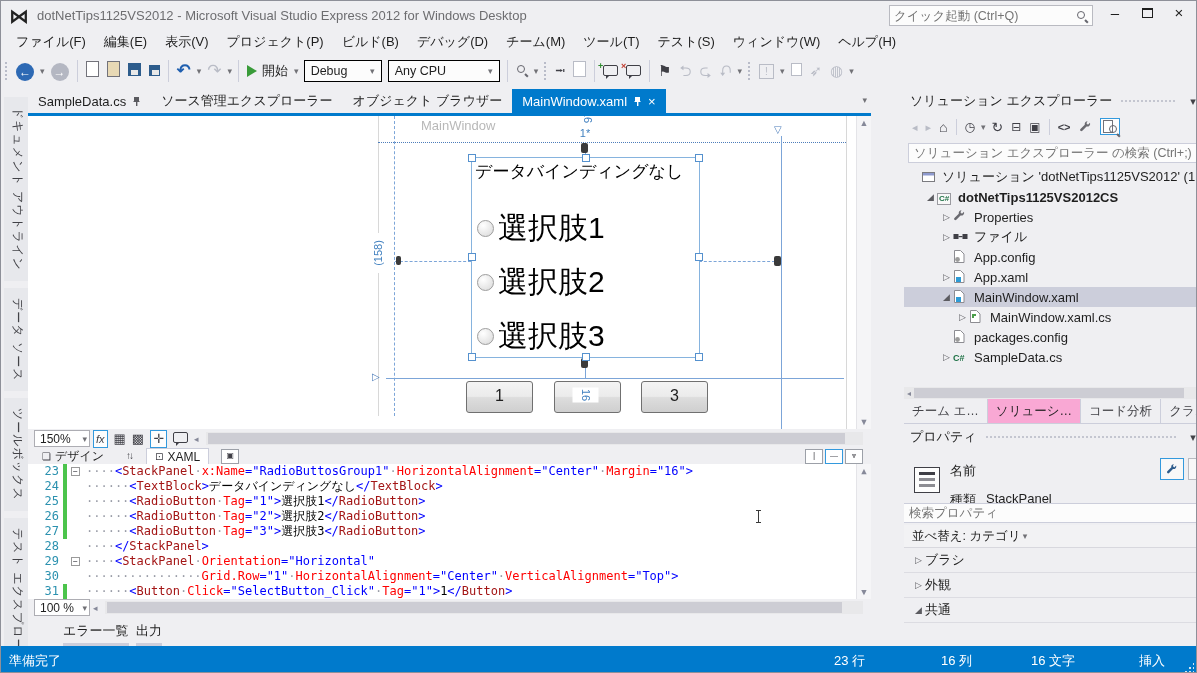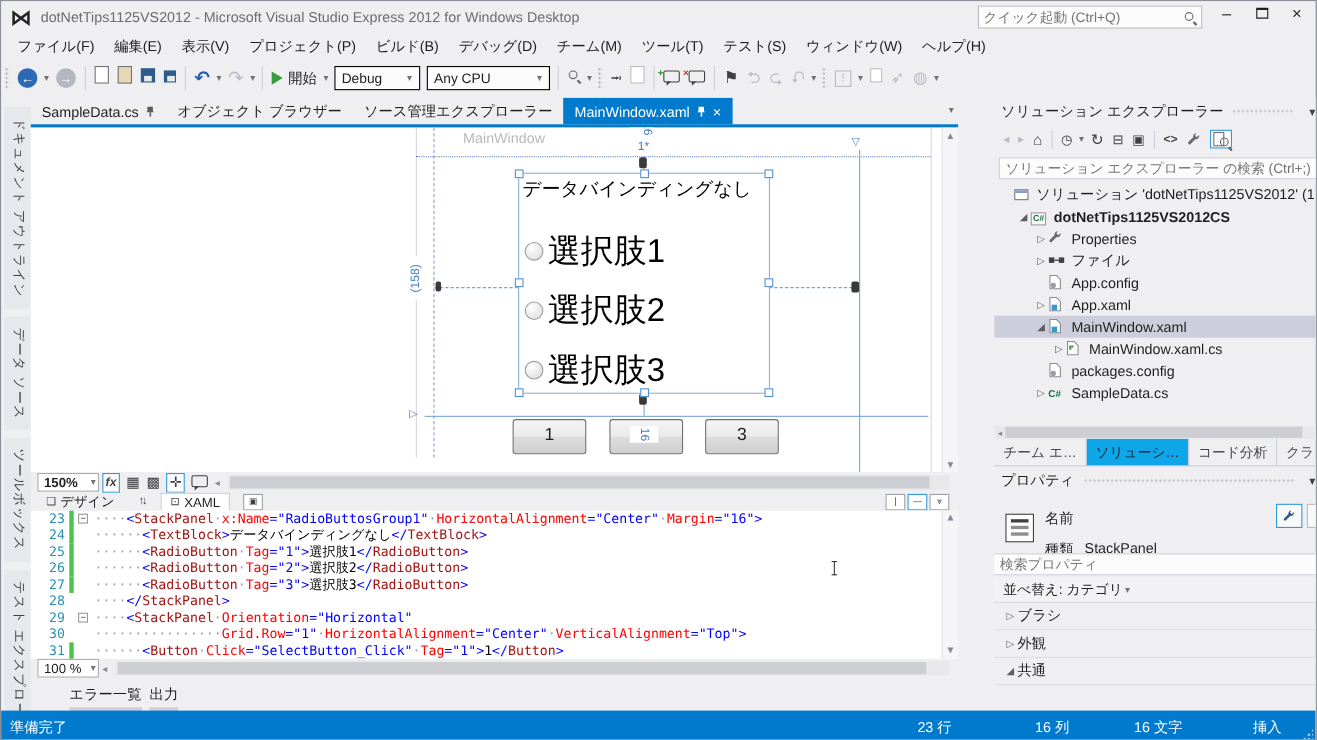--- a/index.html
+++ b/index.html
@@ -67,21 +67,21 @@
   .anchor{position:absolute;width:7px;height:10px;background:#3A3A3A;border-radius:2px;}
   .mchip{position:absolute;background:#FFF;color:#3F7FBF;font-size:11px;text-align:center;}
   .dz-text{position:absolute;left:447px;top:44px;font-size:17px;color:#000;white-space:nowrap;}
   .radio-row{position:absolute;left:449px;display:flex;align-items:center;gap:4px;}
   .radio-c{width:15px;height:15px;border-radius:50%;border:1px solid #9D9D9D;background:radial-gradient(circle at 35% 30%,#FFF,#D8D8D8);flex:none;}
   .radio-l{font-size:30px;color:#000;white-space:nowrap;font-family:"Liberation Sans","DejaVu Sans",sans-serif;}
   .wpf-btn{position:absolute;top:265px;width:65px;height:30px;border:1px solid #707070;border-radius:3px;background:linear-gradient(#F4F4F4,#EBEBEB 48%,#DDDDDD 52%,#CFCFCF);font-size:16px;text-align:center;line-height:28px;}
   .vscroll{position:absolute;right:0;top:0;width:15px;background:#F5F5F7;border-left:1px solid #E4E4E8;display:flex;flex-direction:column;justify-content:space-between;align-items:center;box-sizing:border-box;}
   .vscroll span{font-size:9px;color:#868999;padding:2px 0;}
   
-  .dtoolbar{position:absolute;left:0;top:340px;width:843px;height:19px;display:flex;align-items:center;font-weight:bold;}
+  .dtoolbar{position:absolute;left:0;top:340px;width:843px;height:19px;display:flex;align-items:center;}
   .zoombox{width:56px;height:17px;background:#FFF;border:1px solid #ADADB3;box-sizing:border-box;display:flex;align-items:center;font-size:12px;margin-left:6px;}
   .zoombox .zv{flex:1;padding-left:5px;}
   .miniico{flex:none;margin:0 3px;font-size:13px;color:#3F3F46;line-height:16px;}
   .boxed{border:1px solid #3399DD;padding:0 2px;background:#FDFDFD;}
   .hscroll{flex:1;height:13px;background:#E8E8EA;margin:0 8px 0 4px;position:relative;}
   .hscroll .thumb{position:absolute;left:2px;top:1px;height:11px;background:#CDCDD4;}
   
   .splitbar{position:absolute;left:0;top:359px;width:843px;height:16px;background:#EFEFF2;border-bottom:1px solid #CCCEDB;display:flex;align-items:center;font-size:12px;}
   .etab{display:flex;align-items:center;gap:4px;padding:0 8px;height:16px;}
   .etab.active{background:#FFF;border:1px solid #CCCEDB;border-bottom:none;}
@@ -117,21 +117,21 @@
   .exp{width:13px;flex:none;font-size:9px;color:#5C5C61;text-align:center;}
   .tlabel{font-size:13px;overflow:hidden;}
   .ti{flex:none;width:16px;height:16px;margin-right:5px;position:relative;}
   .t-cs{font-size:9px;font-weight:bold;color:#1E7145;line-height:16px;}
   .b-cs{display:inline-block;font-size:8px;font-weight:bold;color:#1E7145;border:1px solid #9A9AA0;background:#F8F8F8;padding:1px 1px;line-height:8px;margin-top:2px;}
   .hsbar{position:absolute;left:0;top:298px;width:100%;height:12px;background:#E8E8EA;display:flex;align-items:center;}
   .hsbar .ar{font-size:8px;color:#868999;padding:0 3px;}
   .hsbar .thumb{flex:none;width:270px;height:10px;background:#CDCDD4;}
   .ptabs{position:absolute;left:0;top:310px;width:100%;height:24px;display:flex;align-items:stretch;border-bottom:1px solid #CCCEDB;}
   .ptab{padding:0 8px;display:flex;align-items:center;font-size:12.5px;color:#424247;border-right:1px solid #CCCEDB;white-space:nowrap;}
-  .ptab.active{background:#0ea5e9;color:#1E1E1E;}
+  .ptab.active{background:#f9a8d4;color:#1E1E1E;}
   .nameblock{position:absolute;left:0;top:336px;width:100%;height:78px;}
   .spicon{position:absolute;left:10px;top:18px;width:24px;height:24px;border:1px solid #3F3F46;background:#FDFDFD;}
   .spicon::before{content:"";position:absolute;left:4px;top:4px;right:4px;height:3px;background:#3F3F46;}
   .spicon::after{content:"";position:absolute;left:4px;top:10px;right:4px;height:3px;background:#8C8C92;box-shadow:0 6px 0 #8C8C92;}
   .plbl{position:absolute;font-size:13px;color:#1E1E1E;}
   .pinput{position:absolute;left:78px;top:10px;width:172px;height:20px;border:1px solid #CCCEDB;background:#FFF;box-sizing:border-box;font-size:12.5px;padding:0 4px;font-family:inherit;color:#1E1E1E;outline:none;}
   .sqbtn{position:absolute;top:9px;width:24px;height:22px;border:1px solid #B9BAC1;background:#F8F8F8;box-sizing:border-box;display:flex;align-items:center;justify-content:center;}
   .sqbtn.sel{border-color:#3399DD;}
   .sortrow{position:absolute;left:0;top:436px;width:100%;height:23px;display:flex;align-items:center;padding-left:8px;box-sizing:border-box;border-bottom:1px solid #D8D8DE;background:#F2F2F4;font-size:12.5px;}
   .cats{position:absolute;left:0;top:459px;width:100%;}
@@ -242,24 +242,24 @@
         <div class="dtab">
           <span>SampleData.cs</span>
           <span>
             <svg width="9" height="11" viewBox="0 0 9 11">
               <path d="M2 1h5v4l1 1H1l1-1z" fill="#5A5A5F"></path>
               <rect x="4" y="6" width="1.4" height="4" fill="#5A5A5F"></rect>
             </svg>
           </span>
         </div>
         <div class="dtab">
+          <span>ソース管理エクスプローラー</span>
+        </div>
+        <div class="dtab">
           <span>オブジェクト ブラウザー</span>
-        </div>
-        <div class="dtab">
-          <span>ソース管理エクスプローラー</span>
         </div>
         <div class="dtab active">
           <span>MainWindow.xaml</span>
           <span>
             <svg width="9" height="11" viewBox="0 0 9 11">
               <path d="M2 1h5v4l1 1H1l1-1z" fill="#FFFFFF"></path>
               <rect x="4" y="6" width="1.4" height="4" fill="#FFFFFF"></rect>
             </svg>
           </span>
           <span class="x">×</span>

